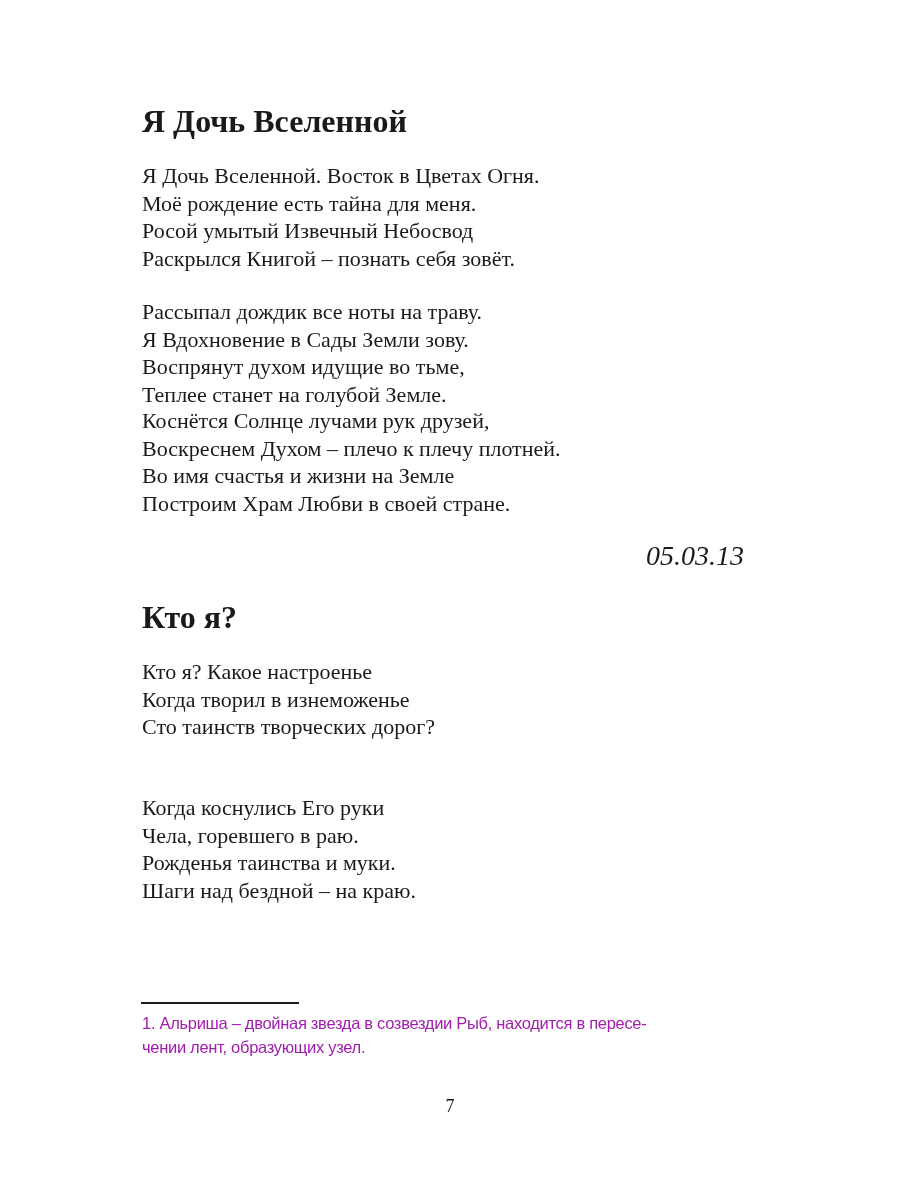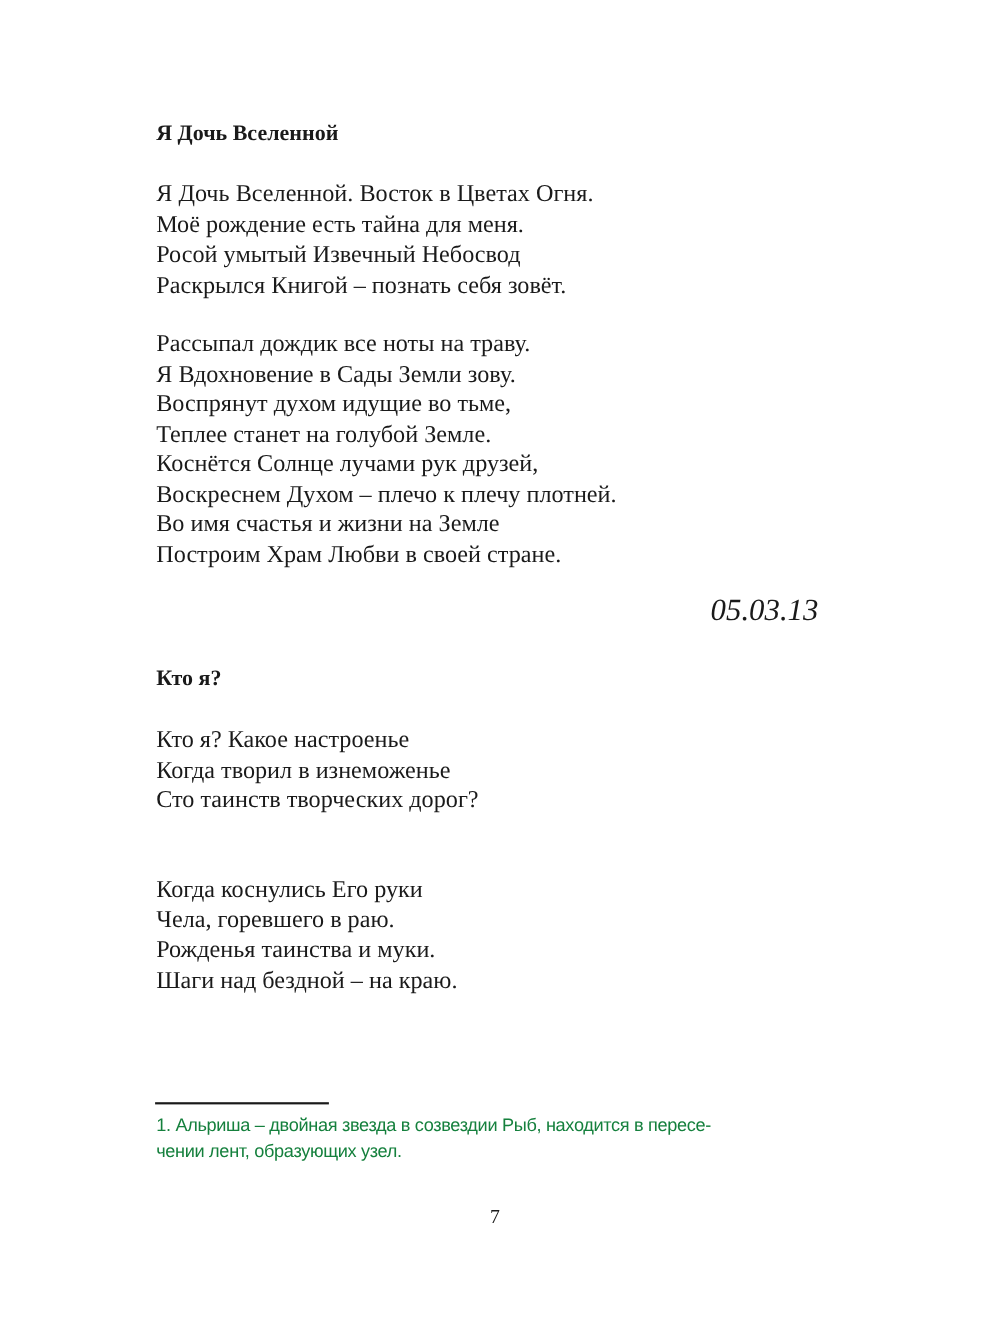--- a/index.html
+++ b/index.html
@@ -17,21 +17,21 @@
     }
     .page {
       position: absolute;
       left: 0; top: 0;
       width: 900px; height: 1200px;
     }
     .title {
       position: absolute;
       left: 142px;
       font-weight: bold;
-      font-size: 20px;
+      font-size: 32px;
       line-height: 28px;
       margin: 0;
       white-space: nowrap;
     }
     .stanza {
       position: absolute;
       left: 142px;
       margin: 0;
     }
     .line {
@@ -63,21 +63,21 @@
       border-top: 2.5px solid #1a1a1a;
     }
     .footnote {
       position: absolute;
       left: 142px;
       top: 1011px;
       width: 620px;
       font-family: "Liberation Sans", "DejaVu Sans", sans-serif;
       font-size: 16.5px;
       line-height: 24px;
-      color: #15803d;
+      color: #a21caf;
       letter-spacing: -0.3px;
     }
     .footnote .fline {
       display: block;
       white-space: nowrap;
     }
     .page-number {
       position: absolute;
       left: 0;
       width: 900px;

